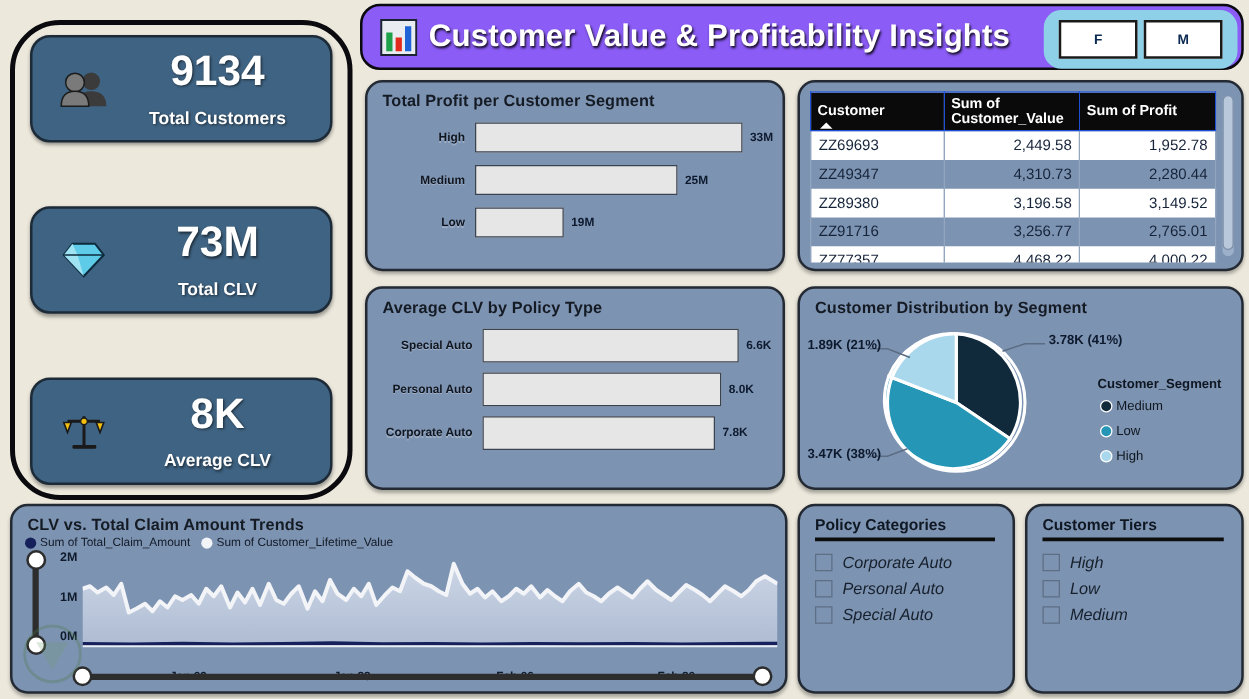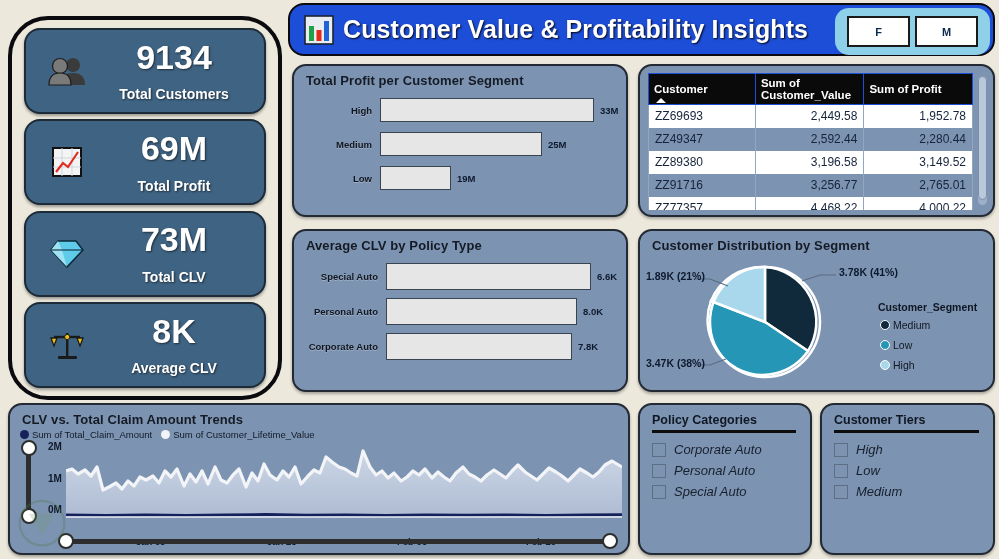--- a/index.html
+++ b/index.html
@@ -29,21 +29,21 @@
     text-shadow: 1px 1px 2px rgba(0,0,0,.55);
   }
   .kpi-lab {
     font-size: 14px; font-weight: bold; color: #ffffff; margin-top: 12px;
     text-shadow: 1px 1px 2px rgba(0,0,0,.55);
   }
 
   
   .header {
     position: absolute; left: 288px; top: 3px; width: 707px; height: 53px;
-    background: #1d4ed8; border: 2px solid #0a0a0f; border-radius: 16px;
+    background: #8b5cf6; border: 2px solid #0a0a0f; border-radius: 16px;
     display: flex; align-items: center; padding-left: 14px;
   }
   .hdr-icon { width: 30px; height: 30px; flex: 0 0 30px; margin-right: 9px; }
   .hdr-title {
     font-size: 25px; font-weight: bold; color: #ffffff; letter-spacing: .1px;
     text-shadow: 1px 1px 2px rgba(0,0,0,.9);
   }
   .gender-slicer {
     position: absolute; right: 3px; top: 3px; width: 155px; height: 47px;
     background: #8ed0e8; border-radius: 14px; display: flex; align-items: center;
@@ -205,33 +205,20 @@
           <circle cx="12" cy="10" r="7.5" fill="#7a7a7a" stroke="#1c1c1c" stroke-width="1.2"></circle>
           <path d="M1 29 Q1 17 12 17 Q23 17 23 29 Z" fill="#7a7a7a" stroke="#1c1c1c" stroke-width="1.2"></path>
         </svg>
       </div>
       <div class="kpi-body">
         <div class="kpi-val">9134</div>
         <div class="kpi-lab">Total Customers</div>
       </div>
     </div>
 
-    <div class="kpi-card">
-      <div class="kpi-ico">
-        <svg width="32" height="32" viewBox="0 0 32 32">
-          <rect x="2" y="2" width="28" height="28" fill="#f4f4f4" stroke="#111" stroke-width="2"></rect>
-          <path d="M2 12 H30 M2 21 H30 M11 2 V30 M21 2 V30" stroke="#cfd6e0" stroke-width="1"></path>
-          <polyline points="5,26 12,17 17,21 27,6" fill="none" stroke="#e02b1d" stroke-width="2.2"></polyline>
-        </svg>
-      </div>
-      <div class="kpi-body">
-        <div class="kpi-val">69M</div>
-        <div class="kpi-lab">Total Profit</div>
-      </div>
-    </div>
 
     <div class="kpi-card">
       <div class="kpi-ico">
         <svg width="34" height="30" viewBox="0 0 34 30">
           <path d="M8 2 H26 L33 11 L17 28 L1 11 Z" fill="#5ecbe8" stroke="#0d2b3d" stroke-width="1.6"></path>
           <path d="M8 2 L12 11 L17 28 L1 11 Z" fill="#9fe2f2"></path>
           <path d="M1 11 H33" stroke="#0d2b3d" stroke-width="1.1"></path>
         </svg>
       </div>
       <div class="kpi-body">
@@ -343,21 +330,21 @@
           </tr>
         </thead>
         <tbody>
           <tr class="odd">
             <td class="c-cust">ZZ69693</td>
             <td class="c-num">2,449.58</td>
             <td class="c-num">1,952.78</td>
           </tr>
           <tr class="even">
             <td class="c-cust">ZZ49347</td>
-            <td class="c-num">2,592.44</td>
+            <td class="c-num">4,310.73</td>
             <td class="c-num">2,280.44</td>
           </tr>
           <tr class="odd">
             <td class="c-cust">ZZ89380</td>
             <td class="c-num">3,196.58</td>
             <td class="c-num">3,149.52</td>
           </tr>
           <tr class="even">
             <td class="c-cust">ZZ91716</td>
             <td class="c-num">3,256.77</td>

